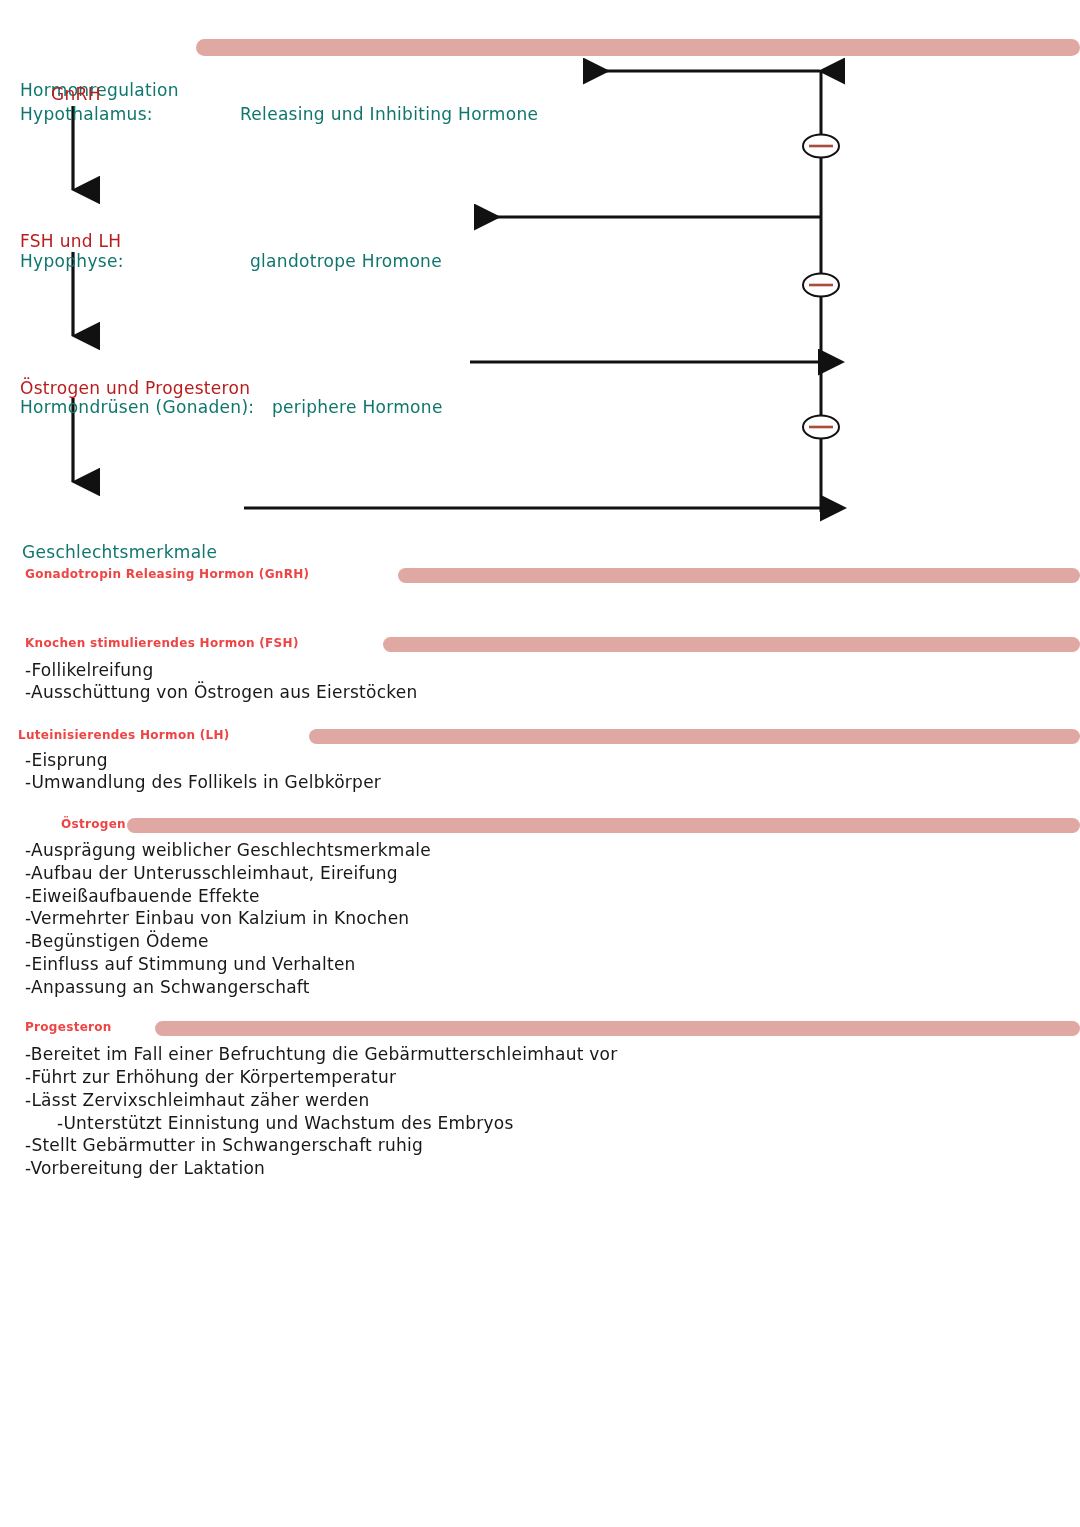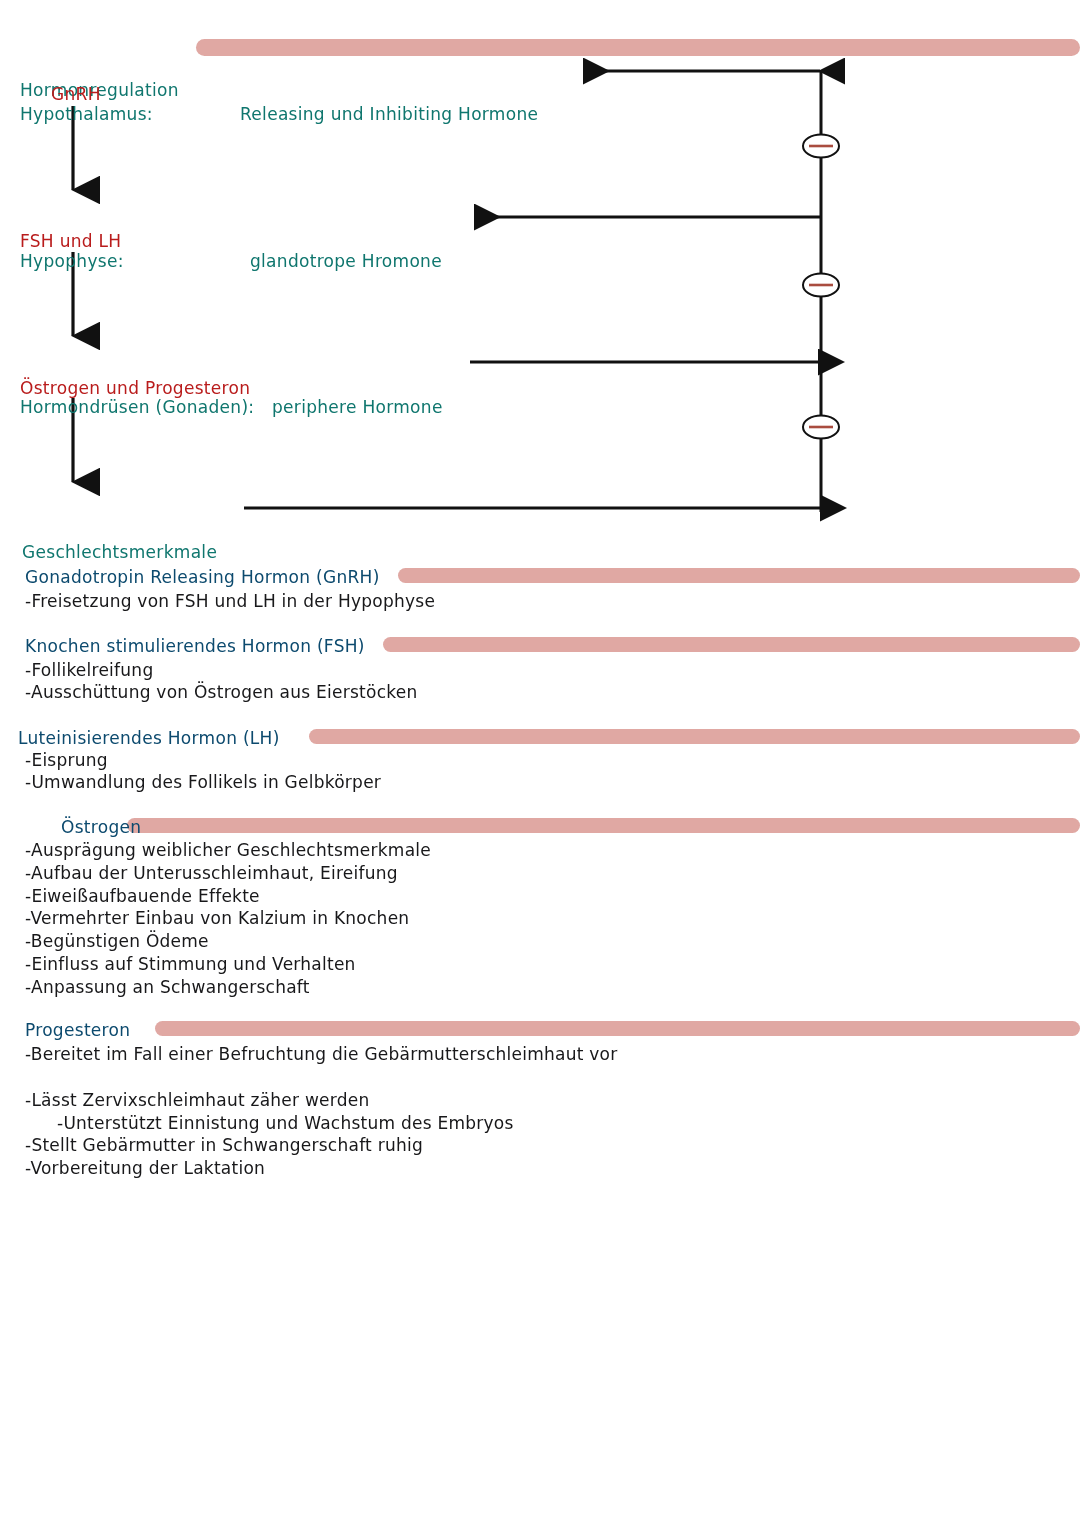--- a/index.html
+++ b/index.html
@@ -41,24 +41,25 @@
     letter-spacing: 0.3px;
     line-height: 1.05;
     z-index: 2;
   }
   .txt.red { color: #b91c1c; }
   .txt.blk { color: #0f766e; margin-top: 44px; }
 
   .heading {
     position: absolute;
     white-space: nowrap;
-    font-size: 17px;
+    font-size: 12px;
     letter-spacing: 0.3px;
-    color: #0c4a6e;
+    color: #ef4444;
     z-index: 2;
+    font-weight: bold;
   }
 
   .bullet {
     position: absolute;
     white-space: nowrap;
     font-size: 17px;
     letter-spacing: 0.25px;
     color: #18181a;
     z-index: 2;
   }
@@ -152,21 +153,20 @@
       <line x1="809" y1="285" x2="833" y2="285" stroke="#a94c3f" stroke-width="2.6"></line>
     </g>
     <g>
       <ellipse cx="821" cy="427" rx="18" ry="11.5" fill="#ffffff" stroke="#111" stroke-width="2"></ellipse>
       <line x1="809" y1="427" x2="833" y2="427" stroke="#a94c3f" stroke-width="2.6"></line>
     </g>
   </svg>
 
   <div class="hl thin" style="left:398px; top:568px; width:682px;"></div>
   <div class="heading" style="left:25px; top:567px;">Gonadotropin Releasing Hormon (GnRH)</div>
-  <div class="bullet" style="left:25px; top:591px;">-Freisetzung von FSH und LH in der Hypophyse</div>
 
   <div class="hl thin" style="left:383px; top:637px; width:697px;"></div>
   <div class="heading" style="left:25px; top:636px;">Knochen stimulierendes Hormon (FSH)</div>
   <div class="bullet" style="left:25px; top:660px;">-Follikelreifung</div>
   <div class="bullet" style="left:25px; top:682px;">-Ausschüttung von Östrogen aus Eierstöcken</div>
 
   <div class="hl thin" style="left:309px; top:729px; width:771px;"></div>
   <div class="heading" style="left:18px; top:728px;">Luteinisierendes Hormon (LH)</div>
   <div class="bullet" style="left:25px; top:750px;">-Eisprung</div>
   <div class="bullet" style="left:25px; top:772px;">-Umwandlung des Follikels in Gelbkörper</div>
@@ -177,18 +177,19 @@
   <div class="bullet" style="left:25px; top:863px;">-Aufbau der Unterusschleimhaut, Eireifung</div>
   <div class="bullet" style="left:25px; top:886px;">-Eiweißaufbauende Effekte</div>
   <div class="bullet" style="left:25px; top:908px;">-Vermehrter Einbau von Kalzium in Knochen</div>
   <div class="bullet" style="left:25px; top:931px;">-Begünstigen Ödeme</div>
   <div class="bullet" style="left:25px; top:954px;">-Einfluss auf Stimmung und Verhalten</div>
   <div class="bullet" style="left:25px; top:977px;">-Anpassung an Schwangerschaft</div>
 
   <div class="hl thin" style="left:155px; top:1021px; width:925px;"></div>
   <div class="heading" style="left:25px; top:1020px;">Progesteron</div>
   <div class="bullet" style="left:25px; top:1044px;">-Bereitet im Fall einer Befruchtung die Gebärmutterschleimhaut vor</div>
+  <div class="bullet" style="left:25px; top:1067px;">-Führt zur Erhöhung der Körpertemperatur</div>
   <div class="bullet" style="left:25px; top:1090px;">-Lässt Zervixschleimhaut zäher werden</div>
   <div class="bullet" style="left:25px; top:1113px;margin-left:32px;">-Unterstützt Einnistung und Wachstum des Embryos</div>
   <div class="bullet" style="left:25px; top:1135px;">-Stellt Gebärmutter in Schwangerschaft ruhig</div>
   <div class="bullet" style="left:25px; top:1158px;">-Vorbereitung der Laktation</div>
 
 </div>
 
 </body></html>

